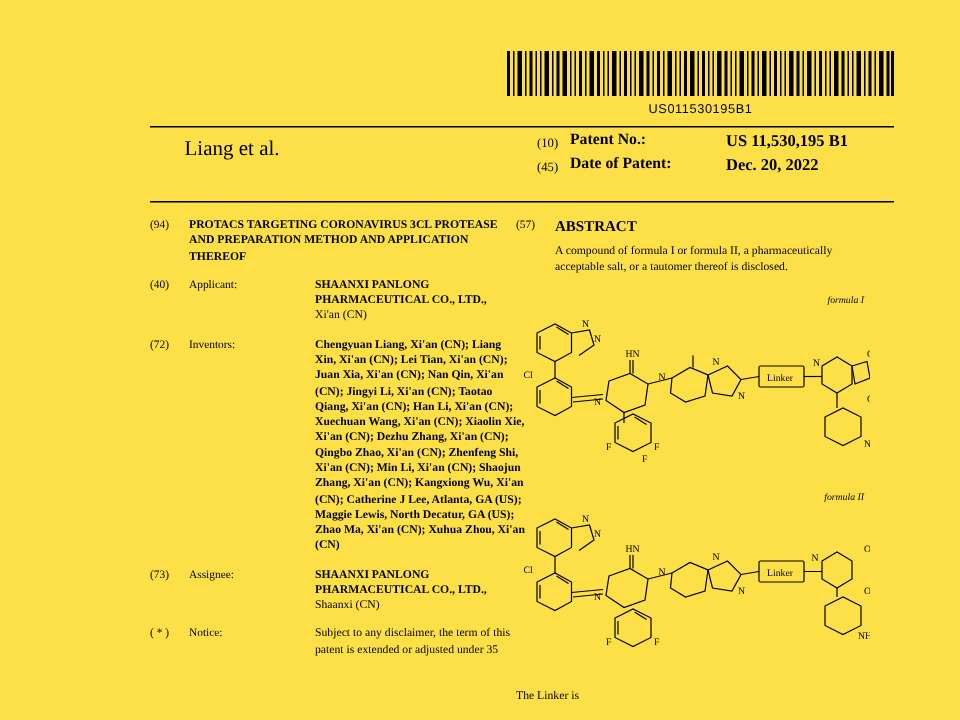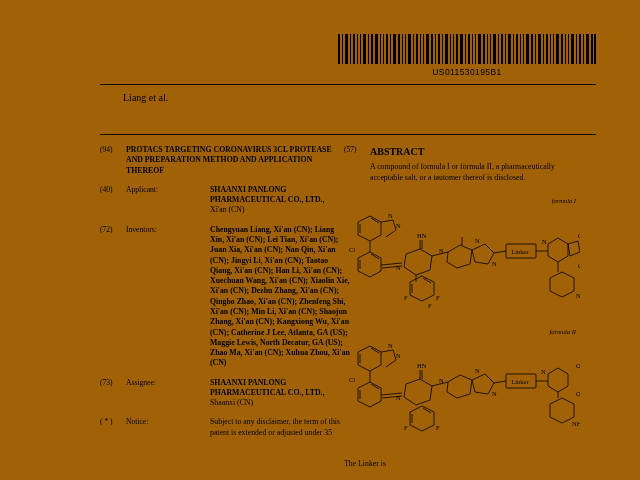--- a/index.html
+++ b/index.html
@@ -11,21 +11,21 @@
     width: 640px;
     height: 480px;
     overflow: hidden;
     font-family: "Liberation Serif", serif;
     color: #000;
   }
   .page {
     position: relative;
     width: 640px;
     height: 480px;
-    background: #a16207;
+    background: #fde047;
   }
 
   
   .barcode-wrap {
     position: absolute;
     top: 34px;
     left: 338px;
     width: 258px;
     text-align: center;
   }
@@ -72,21 +72,21 @@
   .us-patent-title {
     font-family: "Liberation Serif", serif;
     font-weight: bold;
     font-size: 19px;
     letter-spacing: -0.2px;
     display: inline-block;
     margin-left: 6px;
   }
   .inventor-line {
     font-family: "Liberation Serif", serif;
-    font-size: 10px;
+    font-size: 14px;
     margin-left: 23px;
     margin-top: 4px;
   }
   .hdr-right-row {
     display: flex;
     font-size: 10px;
     margin-bottom: 4px;
   }
   .hdr-right-row .lbl-num {
     width: 22px;
@@ -265,20 +265,32 @@
   </div>
 
   <div class="header-rule rule-top"></div>
   <div class="header-rule rule-bottom"></div>
 
   <div class="header">
     <div class="hdr-row">
       <div class="hdr-left">
         <div class="inventor-line">Liang et al.</div>
       </div>
+      <div class="hdr-right">
+        <div class="hdr-right-row">
+          <div class="lbl-num">(10)</div>
+          <div class="lbl-text">Patent No.:</div>
+          <div class="lbl-val">US 11,530,195 B1</div>
+        </div>
+        <div class="hdr-right-row">
+          <div class="lbl-num">(45)</div>
+          <div class="lbl-text">Date of Patent:</div>
+          <div class="lbl-val">Dec. 20, 2022</div>
+        </div>
+      </div>
     </div>
   </div>
 
   <div class="col-left">
 
     <div class="field">
       <div class="fnum">(94)</div>
       <div class="fbody-wide b">PROTACS TARGETING CORONAVIRUS 3CL PROTEASE AND PREPARATION METHOD AND APPLICATION THEREOF</div>
     </div>
 

